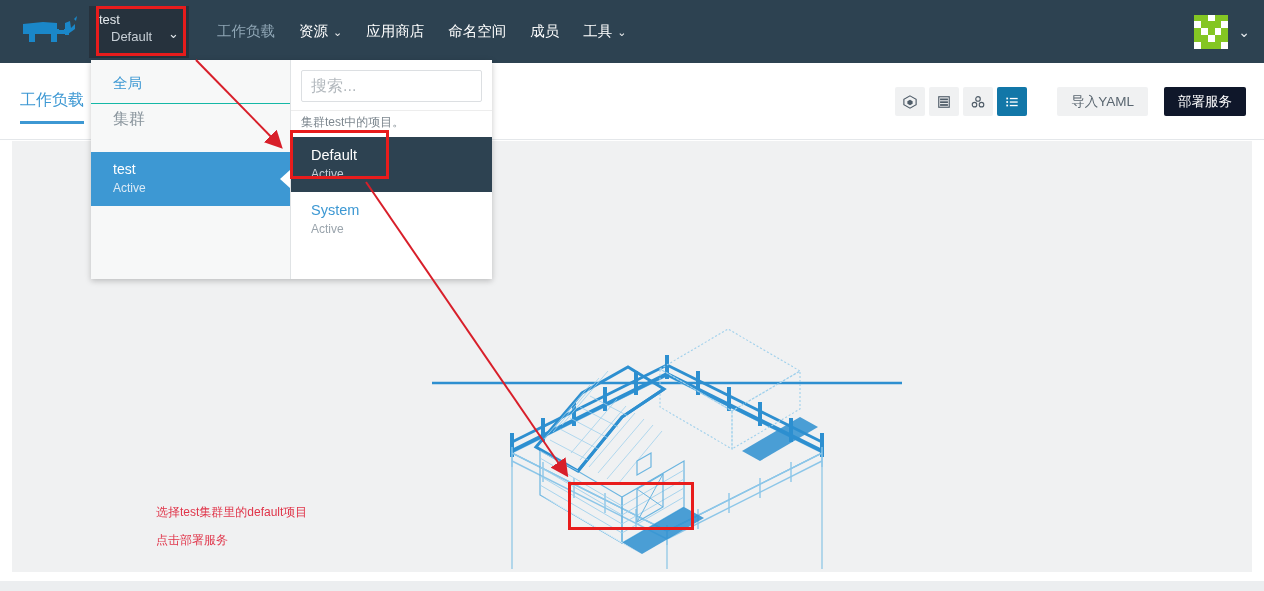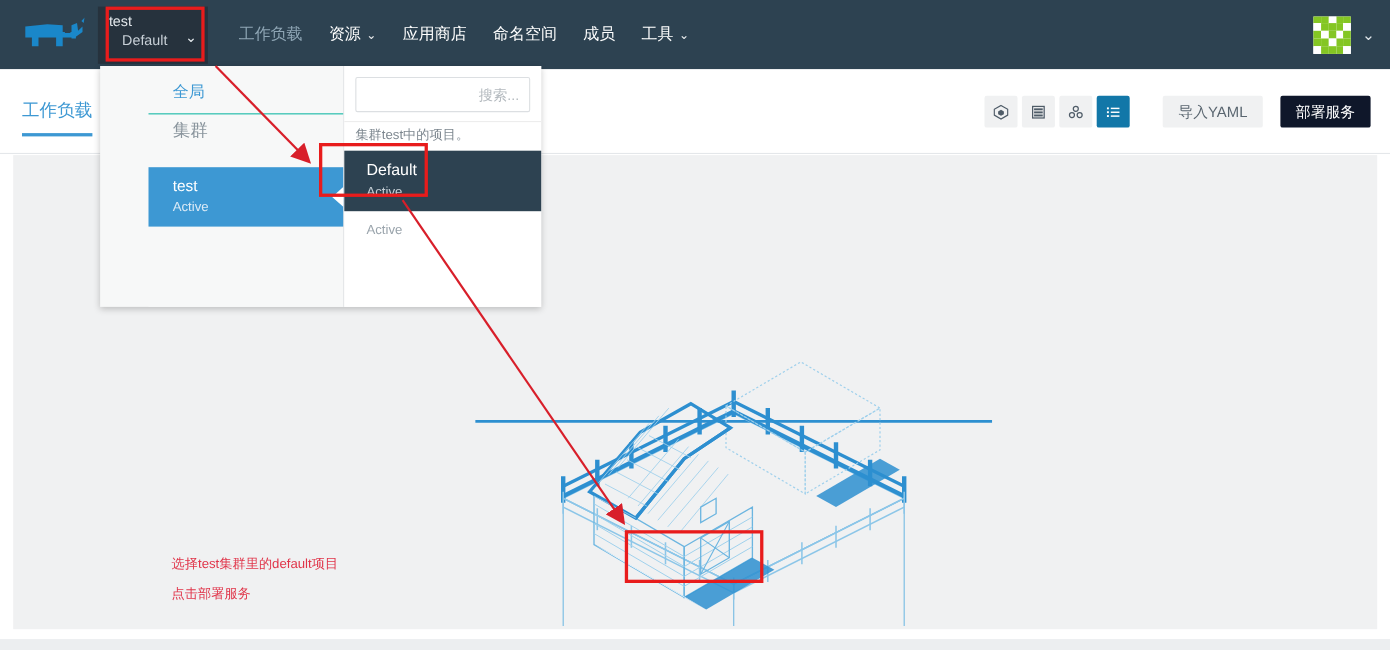--- a/index.html
+++ b/index.html
@@ -106,21 +106,21 @@
     position:absolute; left:144px; top:357px;
     color:#e0354a; font-size:12px; line-height:28px; white-space:nowrap;
   }
 
   
   .dropdown {
     position:absolute; left:91px; top:60px; width:401px; height:219px;
     background:#f7f8f8; box-shadow:0 2px 6px rgba(0,0,0,.22);
     z-index:40; display:flex;
   }
-  .dd-left { width:200px; background:#f7f8f8; border-right:1px solid #e0e3e5; position:relative;margin-left:44px; }
+  .dd-left { width:200px; background:#f7f8f8; border-right:1px solid #e0e3e5; position:relative; }
   .dd-global {
     padding:14px 0 10px 22px; font-size:14.5px; color:#3d98d3; cursor:pointer;
   }
   .dd-section {
     padding:5px 0 22px 22px; font-size:16px; color:#8a959d;
     border-top:1px solid #14b8a6; background:#f7f8f8;
   }
   .dd-item {
     padding:8px 0 9px 22px; cursor:pointer; position:relative;
   }
@@ -131,22 +131,22 @@
   .dd-item.sel .t2 { color:#dbeaf6; }
   .dd-item.sel .pointer {
     position:absolute; right:0; top:50%; margin-top:-9px;
     width:0; height:0; border-top:9px solid transparent; border-bottom:9px solid transparent;
     border-right:10px solid #ffffff;
   }
   .dd-right { width:201px; background:#ffffff; position:relative; }
   .dd-search-wrap { padding:10px 10px 8px 10px; }
   .dd-search {
     width:100%; height:32px; border:1px solid #dcdfe2; border-radius:2px;
-    padding:0 9px; font-size:13px; color:#0f172a; outline:none;
-    font-family:"Liberation Sans","DejaVu Sans",sans-serif; background:#fff;text-align:right;
+    padding:0 9px; font-size:16px; color:#0f172a; outline:none;
+    font-family:"Liberation Sans","DejaVu Sans",sans-serif; background:#fff;
   }
   .dd-search::placeholder { color:#b3b9be; }
   .dd-caption {
     padding:3px 0 6px 10px; font-size:12px; color:#7d878f;
     border-top:1px solid #ededed;
   }
   .dd-proj { padding:8px 0 9px 20px; cursor:pointer; }
   .dd-proj .t1 { font-size:14.5px; line-height:20px; color:#3d98d3; }
   .dd-proj .t2 { font-size:12px; line-height:18px; color:#9aa4ac; }
   .dd-proj.sel { background:#2d4251; }
@@ -403,20 +403,21 @@
   <div class="dd-right">
     <div class="dd-search-wrap">
       <input class="dd-search" type="text" placeholder="搜索..." style="">
     </div>
     <div class="dd-caption">集群test中的项目。</div>
     <div class="dd-proj sel">
       <div class="t1">Default</div>
       <div class="t2">Active</div>
     </div>
     <div class="dd-proj">
+      <div class="t1">System</div>
       <div class="t2">Active</div>
     </div>
   </div>
 </div>
 
 <div class="redbox-default"></div>
 <div class="redbox-cluster"></div>
 
 <svg class="arrows">
   <defs>

